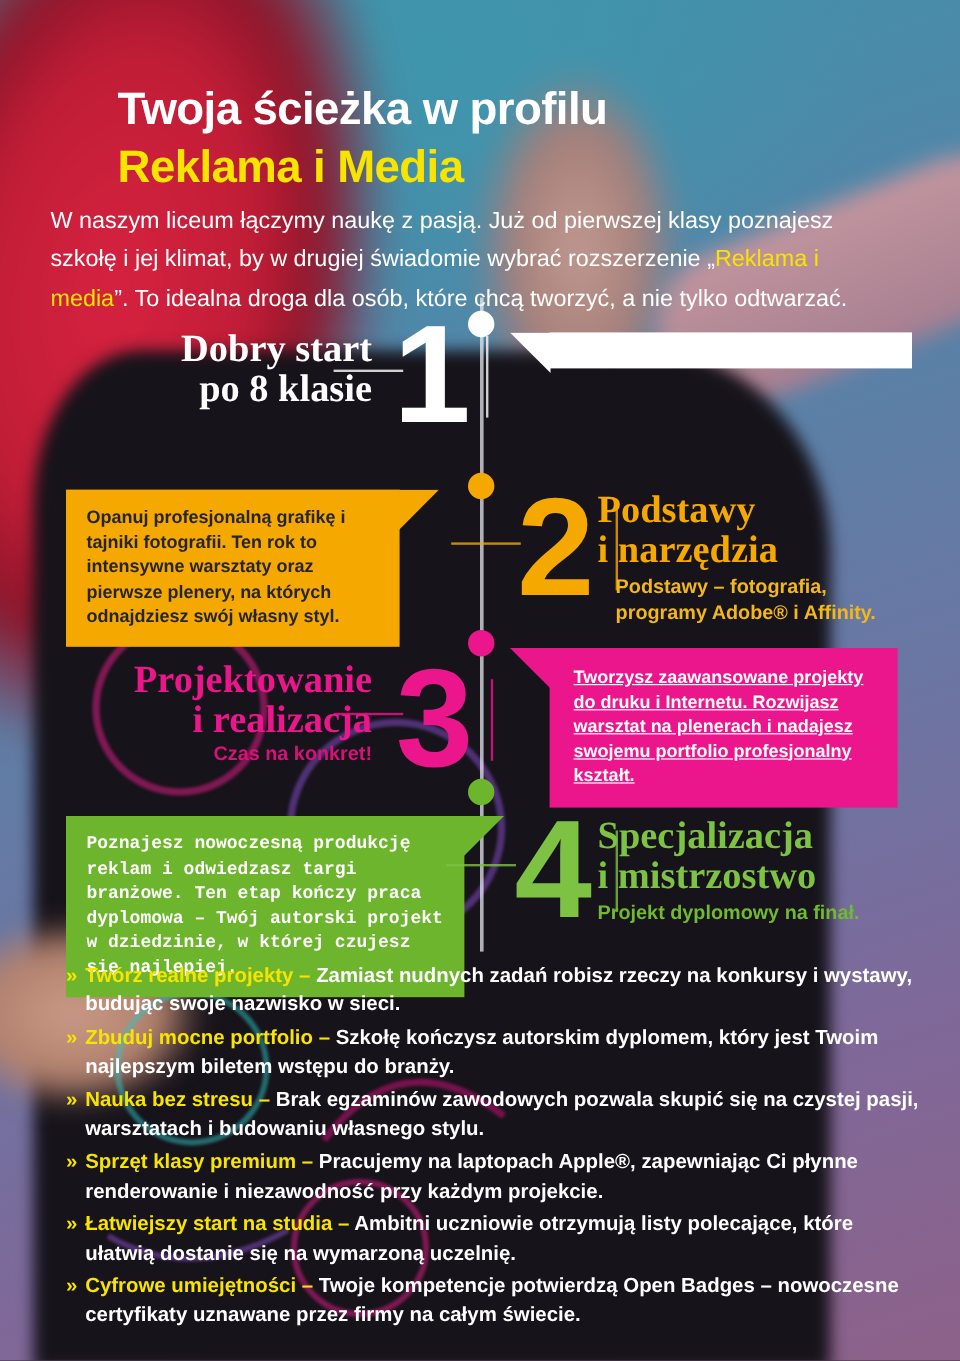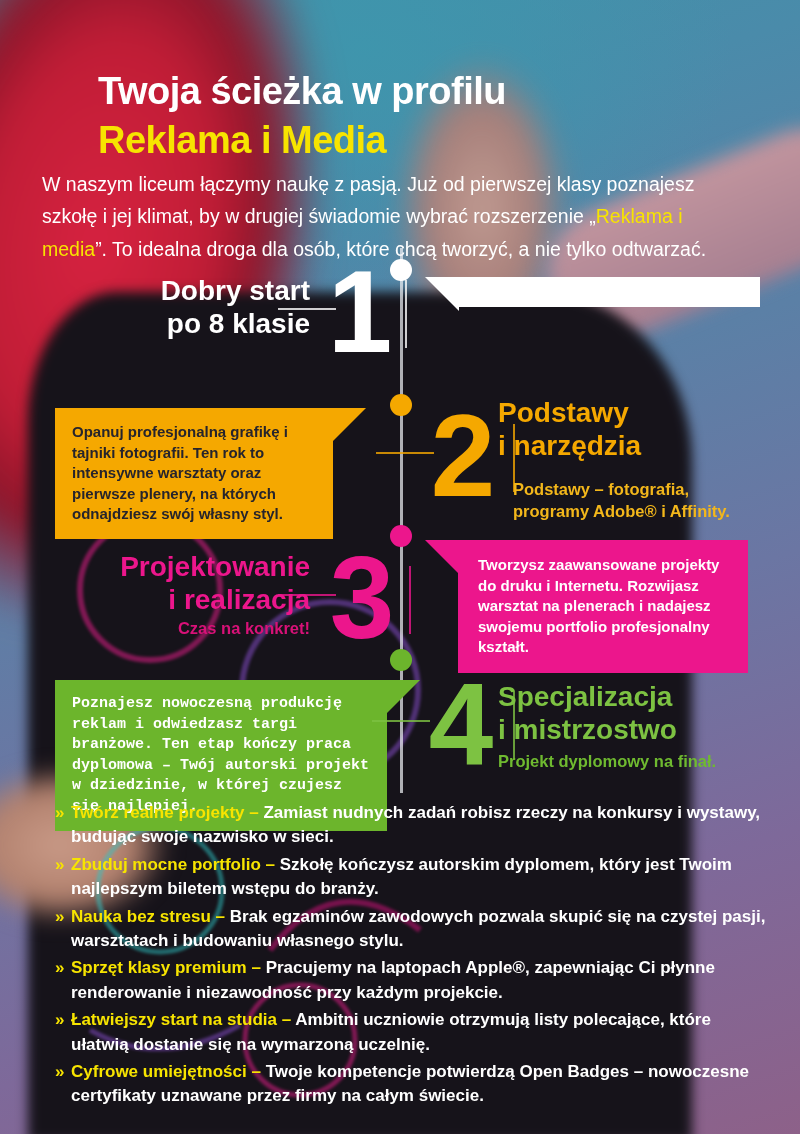--- a/index.html
+++ b/index.html
@@ -34,41 +34,41 @@
   .dot-3{top:525px;background:#ec168c;}
   .dot-4{top:649px;background:#6cb52c;}
   
   .title{position:absolute;left:58px;top:42px;font-size:38px;line-height:49px;font-weight:800;letter-spacing:-.5px;margin-left:40px;}
   .title .t1{color:#ffffff;}
   .title .t2{color:#f7e400;}
   .intro{position:absolute;left:42px;top:148px;width:684px;color:#ffffff;
     font-size:19.5px;line-height:32.5px;font-weight:400;}
   .intro .hl{color:#f7e400;}
   
-  .step-heading{position:absolute;font-weight:800;font-size:28px;line-height:33px;}
+  .step-heading{position:absolute;font-weight:800;font-size:32px;line-height:33px;font-family:Liberation Serif, serif;}
   .step-sub{position:absolute;font-weight:800;font-size:16.5px;line-height:22px;}
   .num{position:absolute;font-weight:800;font-size:116px;line-height:1;letter-spacing:-4px;text-align:center;}
   .num::before{content:"";position:absolute;left:-44px;top:54px;width:58px;height:2px;background:currentColor;opacity:.8;}
   .num::after{content:"";position:absolute;right:-13px;top:26px;width:2px;height:68px;background:currentColor;opacity:.8;}
   .c-white{color:#ffffff}.c-amber{color:#f5a800}.c-pink{color:#ec168c}.c-green{color:#7dc242}
   .box{position:absolute;box-sizing:border-box;font-weight:700;font-size:15px;line-height:20.5px;}
   .box .tail{position:absolute;width:34px;height:34px;top:0;}
   .tail-left{left:-33px;clip-path:polygon(0 0,100% 0,100% 100%);}
   .tail-right{right:-33px;clip-path:polygon(0 0,100% 0,0 100%);}
   .box-1{left:458px;top:277px;width:302px;padding:15px 20px;background:#ffffff;color:#26242c;}
   .box-1 .tail{background:#ffffff;}
   .box-2{left:55px;top:408px;width:278px;padding:14px 17px;background:#f5a800;color:#26242c;}
   .box-2 .tail{background:#f5a800;}
-  .box-3{left:458px;top:540px;width:290px;padding:15px 20px;background:#ec168c;color:#ffffff;}
+  .box-3{left:458px;top:540px;width:290px;padding:15px 20px;background:#ec168c;color:#ffffff;text-decoration:underline;}
   .box-3 .tail{background:#ec168c;}
   .box-4{left:55px;top:680px;width:332px;padding:14px 17px;background:#6cb52c;color:#ffffff;font-family:Liberation Mono, monospace;}
   .box-4 .tail{background:#6cb52c;}
   .h-step1{left:100px;top:274px;width:210px;text-align:right;color:#ffffff;}
   .num-1{left:322px;top:254px;width:72px;}
-  .h-step2{left:498px;top:396px;width:240px;color:#f5a800;}
+  .h-step2{left:498px;top:408px;width:240px;color:#f5a800;}
   .sub-step2{left:498px;top:478px;width:244px;color:#f3b71b;margin-left:15px;}
   .num-2{left:420px;top:398px;width:82px;}
   .h-step3{left:88px;top:550px;width:222px;text-align:right;color:#ec168c;}
   .sub-step3{left:88px;top:617px;width:222px;text-align:right;color:#d81178;}
   .num-3{left:322px;top:540px;width:76px;}
   .h-step4{left:498px;top:680px;width:240px;color:#7dc242;}
   .sub-step4{left:498px;top:750px;width:262px;color:#6fba30;}
   .num-4{left:416px;top:666px;width:86px;}
   
   .bullets{position:absolute;left:55px;top:801px;width:712px;margin:0;padding:0;list-style:none;}

